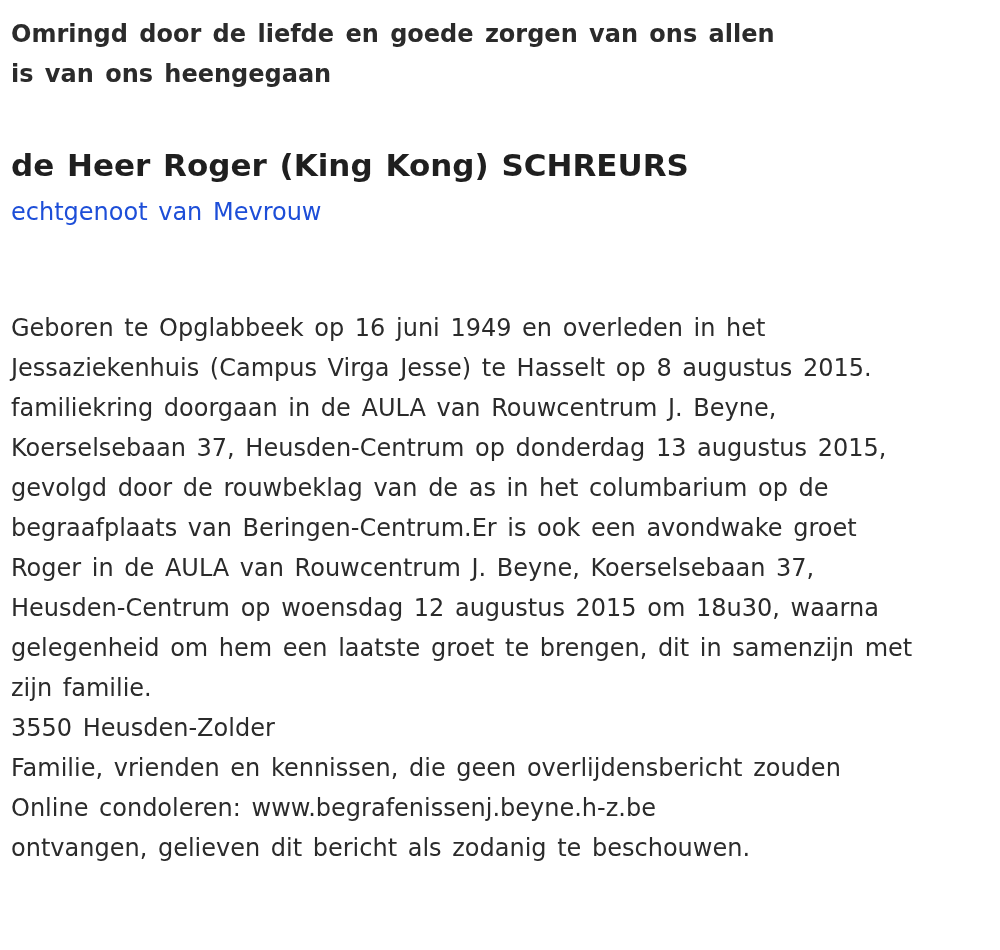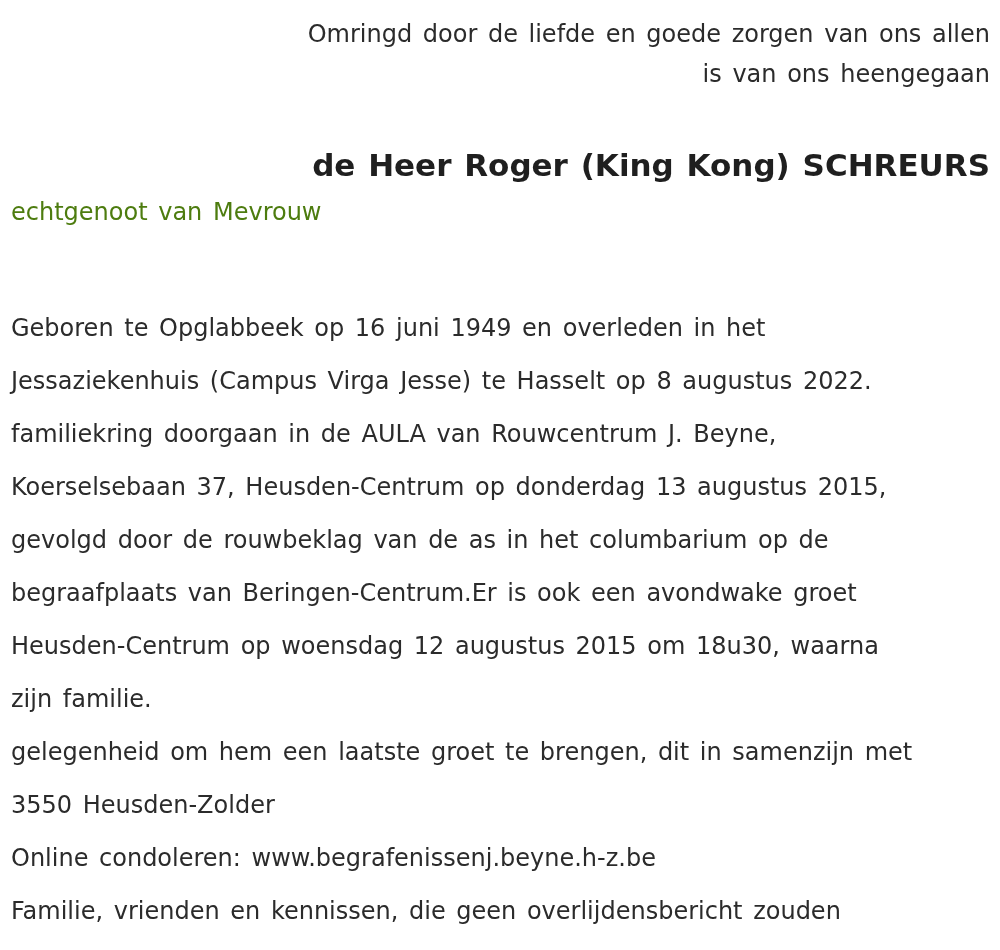--- a/index.html
+++ b/index.html
@@ -15,82 +15,80 @@
   }
   .page {
     width: 1000px;
     height: 950px;
     background: #ffffff;
     padding: 14px 10px 0 11px;
   }
   .intro .line {
     font-size: 24px;
     line-height: 40px;
-    font-weight: 400;
+    font-weight: 700;
     color: #2b2b2b;
     word-spacing: 3px;
-    text-align: right;
   }
   .deceased-name {
     margin-top: 52px;
     font-size: 31px;
     line-height: 38px;
     font-weight: 700;
     color: #1f1f1f;
     word-spacing: 2px;
-    text-align: right;
   }
   .relation .line {
     font-size: 24px;
     line-height: 40px;
     font-weight: 400;
-    color: #4d7c0f;
+    color: #1d4ed8;
     word-spacing: 3px;
   }
   .relation {
     margin-top: 8px;
   }
   .body-text {
     margin-top: 76px;
   }
   .body-text .line {
     font-size: 24px;
     line-height: 40px;
     font-weight: 400;
     color: #2b2b2b;
     word-spacing: 3px;
     white-space: nowrap;
-    margin-top: 13px;
   }
 </style>
 </head>
 <body>
 
 <div class="page">
 
   <div class="intro">
       <div class="line">Omringd door de liefde en goede zorgen van ons allen</div>
       <div class="line">is van ons heengegaan</div>
     </div>
 
   <div class="deceased-name">de Heer Roger (King Kong) SCHREURS</div>
 
   <div class="relation">
       <div class="line">echtgenoot van Mevrouw</div>
     </div>
 
   <div class="body-text">
       <div class="line">Geboren te Opglabbeek op 16 juni 1949 en overleden in het</div>
-      <div class="line">Jessaziekenhuis (Campus Virga Jesse) te Hasselt op 8 augustus 2022.</div>
+      <div class="line">Jessaziekenhuis (Campus Virga Jesse) te Hasselt op 8 augustus 2015.</div>
       <div class="line">familiekring doorgaan in de AULA van Rouwcentrum J. Beyne,</div>
       <div class="line">Koerselsebaan 37, Heusden-Centrum op donderdag 13 augustus 2015,</div>
       <div class="line">gevolgd door de rouwbeklag van de as in het columbarium op de</div>
       <div class="line">begraafplaats van Beringen-Centrum.Er is ook een avondwake groet</div>
+      <div class="line">Roger in de AULA van Rouwcentrum J. Beyne, Koerselsebaan 37,</div>
       <div class="line">Heusden-Centrum op woensdag 12 augustus 2015 om 18u30, waarna</div>
+      <div class="line">gelegenheid om hem een laatste groet te brengen, dit in samenzijn met</div>
       <div class="line">zijn familie.</div>
-      <div class="line">gelegenheid om hem een laatste groet te brengen, dit in samenzijn met</div>
       <div class="line">3550 Heusden-Zolder</div>
+      <div class="line">Familie, vrienden en kennissen, die geen overlijdensbericht zouden</div>
       <div class="line">Online condoleren: www.begrafenissenj.beyne.h-z.be</div>
-      <div class="line">Familie, vrienden en kennissen, die geen overlijdensbericht zouden</div>
       <div class="line">ontvangen, gelieven dit bericht als zodanig te beschouwen.</div>
     </div>
 
 </div>
 
 </body></html>

